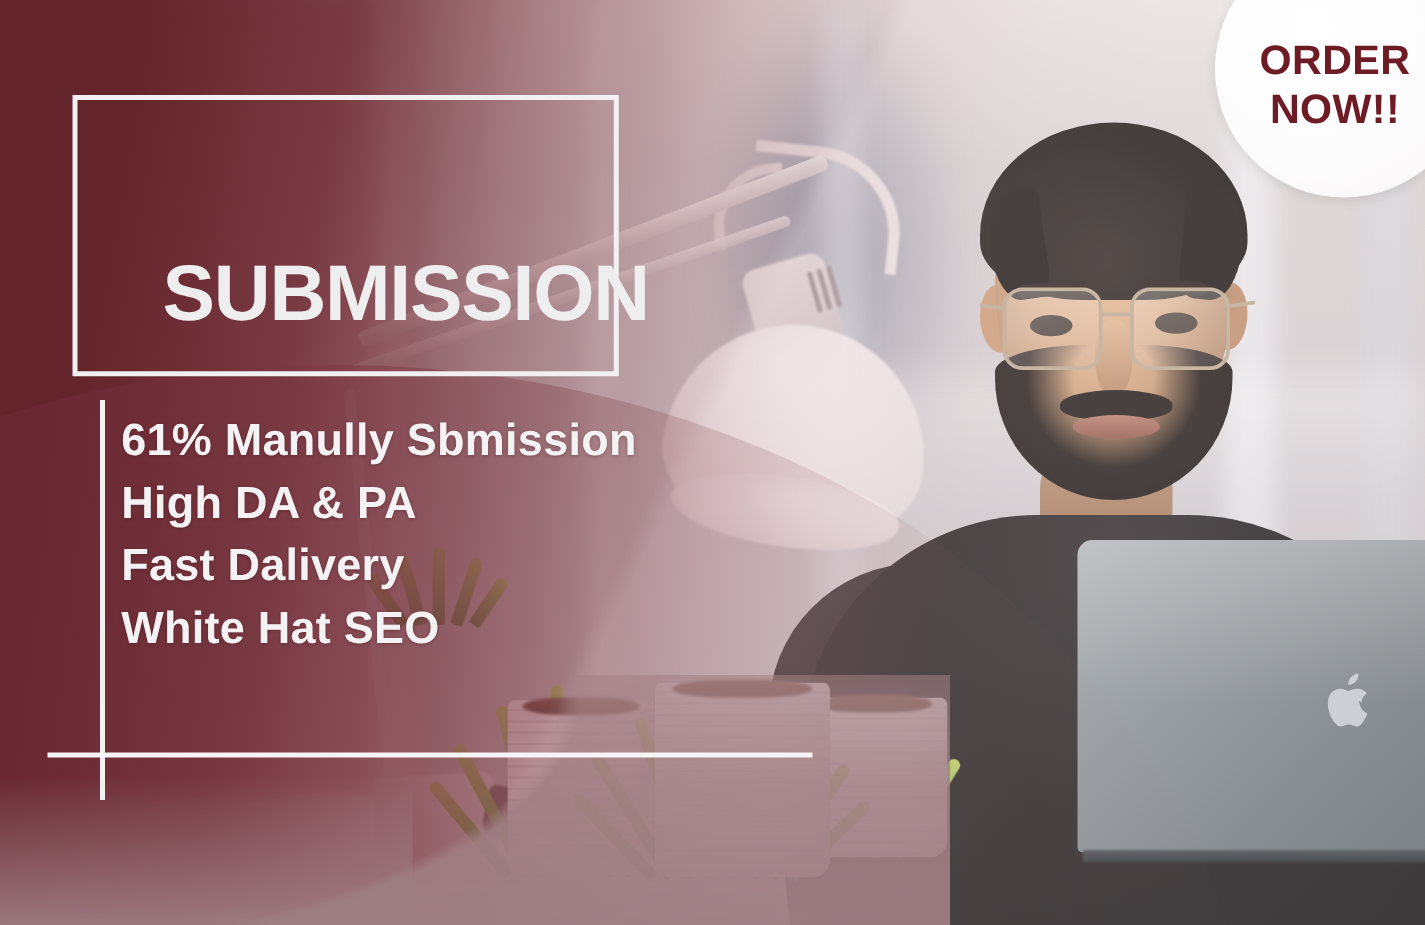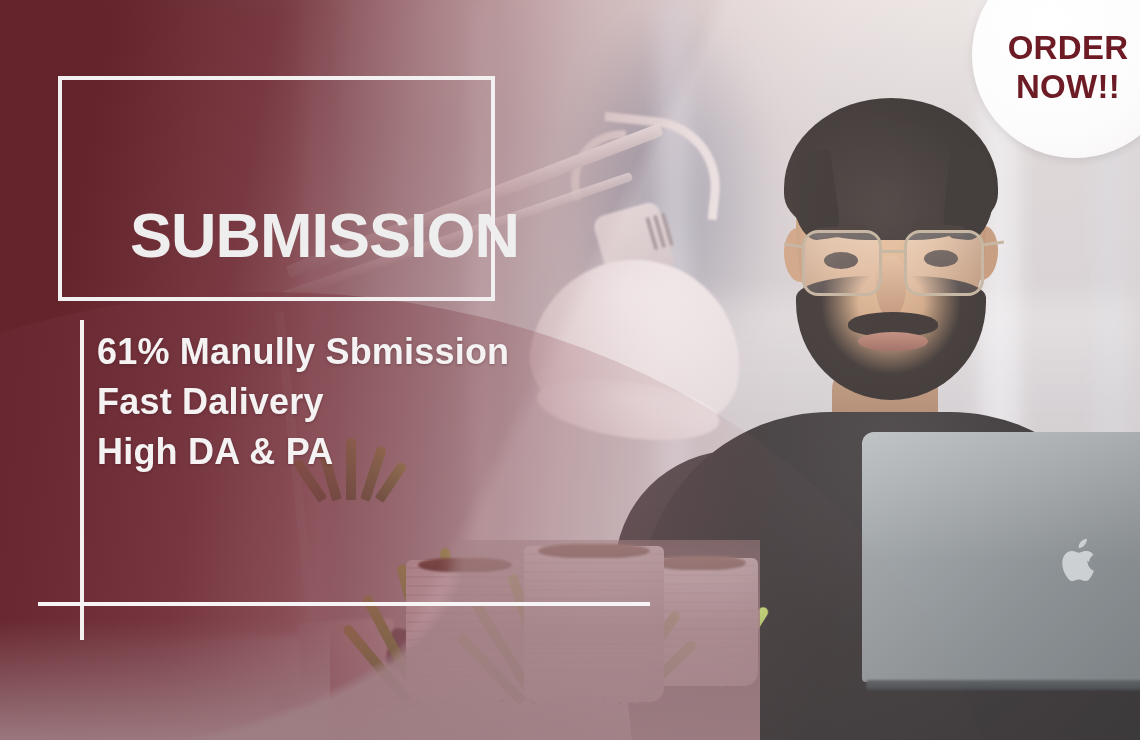--- a/index.html
+++ b/index.html
@@ -483,22 +483,23 @@
 
     <div class="title-box">
       <div class="title-sub">SUBMISSION</div>
     </div>
 
     <div class="rule-v"></div>
     <div class="rule-h"></div>
 
     <div class="features">
       <div class="feature">61% Manully Sbmission</div>
+      <div class="feature">High DA &amp; PA</div>
       <div class="feature">Fast Dalivery</div>
-      <div class="feature">High DA &amp; PA</div>
+      <div class="feature">White Hat SEO</div>
     </div>
 
     <div class="badge">
       <div class="badge-text">
         <div>ORDER</div>
         <div>NOW!!</div>
       </div>
     </div>
 
   </div>

